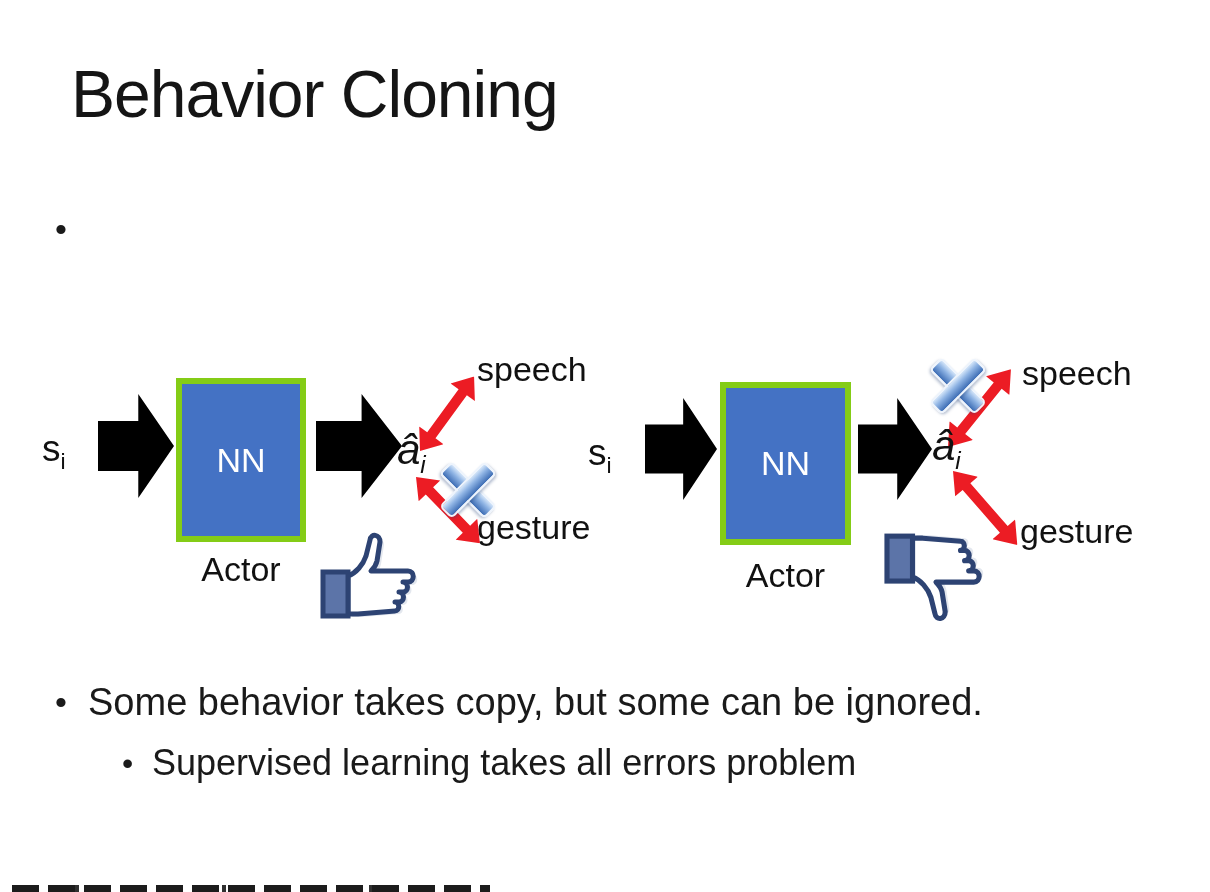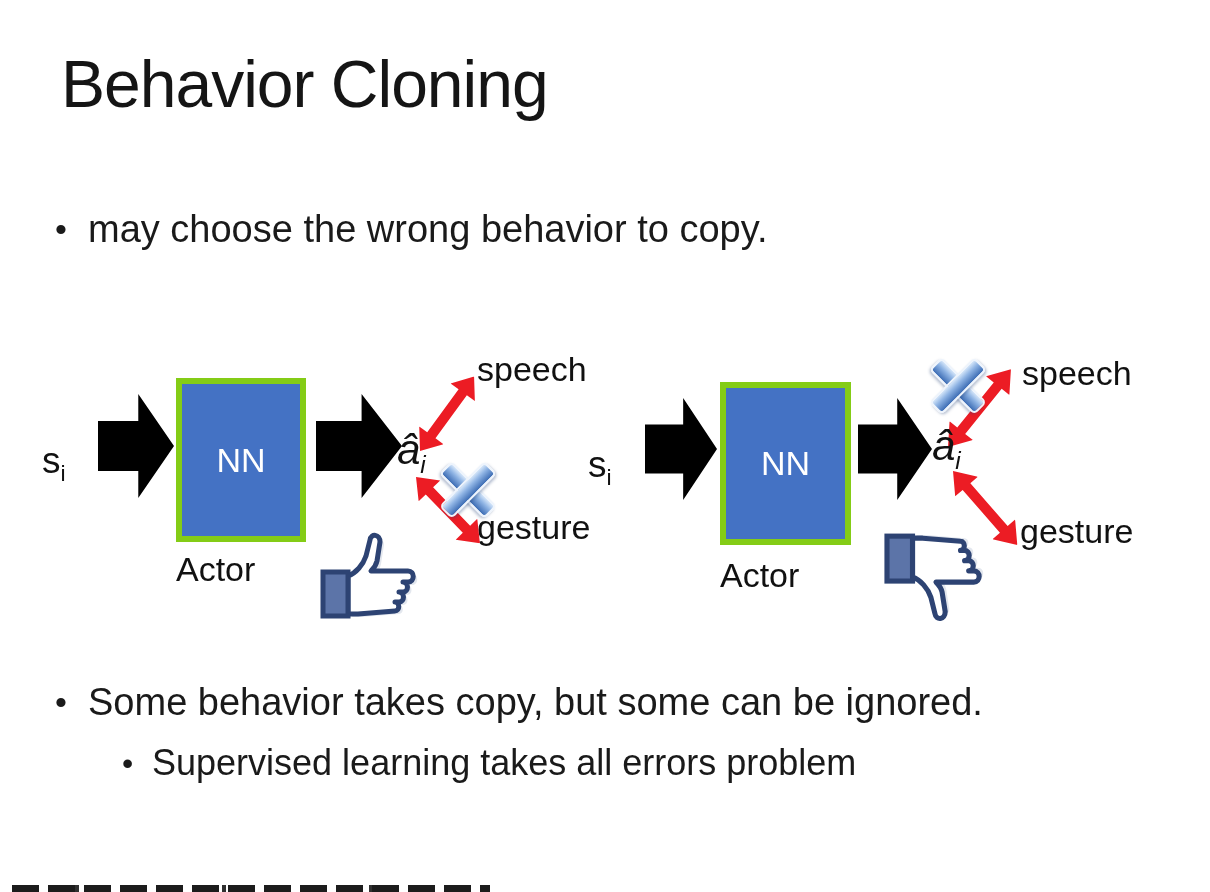--- a/index.html
+++ b/index.html
@@ -3,45 +3,45 @@
 <meta charset="utf-8">
 <style>
   html,body { margin:0; padding:0; background:#ffffff; }
   .slide {
     position:relative; width:1210px; height:892px; overflow:hidden;
     background:#ffffff; font-family:"Liberation Sans", "DejaVu Sans", sans-serif;
     color:#1a1a1a;
   }
   
   .title {
-    position:absolute; left:55px; top:40px; margin:6px;
+    position:absolute; left:55px; top:40px; margin:16px;
     font-size:66px; font-weight:300; letter-spacing:-1px; color:#151515;
     white-space:nowrap;
   }
   .bullet { position:absolute; display:flex; align-items:flex-start; white-space:nowrap; }
   .bullet .marker { flex:0 0 auto; }
   .b1 { left:55px; top:203px; font-size:38px; line-height:52px; }
   .b1 .marker { width:33px; font-size:34px; }
   .b2 { left:55px; top:678px; font-size:38px; line-height:48px; }
   .b2 .marker { width:33px; font-size:34px; }
   .b3 { left:122px; top:740px; font-size:36px; line-height:46px; }
   .b3 .marker { width:30px; font-size:32px; }
   
   .diagram { position:absolute; inset:0; pointer-events:none; }
-  .io-label { position:absolute; font-size:37px; color:#111;margin-top:12px; }
+  .io-label { position:absolute; font-size:37px; color:#111; }
   .io-label sub { font-size:0.62em; }
   .ahat { position:absolute; font-family:Liberation Sans, sans-serif; font-style:italic;
           font-size:42px; color:#111; z-index:3; }
   .ahat sub { font-size:0.58em; font-style:italic; }
   .barrow { position:absolute; background:#000;
     clip-path:polygon(0 26%, 53% 26%, 53% 0, 100% 50%, 53% 100%, 53% 74%, 0 74%); }
   .nnbox { position:absolute; background:#4472C4; border:6px solid #84cc16;
     box-sizing:border-box; display:flex; align-items:center; justify-content:center;
     color:#fff; font-size:34px; }
-  .caption { position:absolute; text-align:left; font-size:34px; color:#111; }
+  .caption { position:absolute; text-align:center; font-size:34px; color:#111; }
   .redarrow { position:absolute; height:30px; background:#EC1C24;
     transform-origin:0 50%; z-index:2;
     clip-path:polygon(0 50%, 21% 0, 21% 33%, 79% 33%, 79% 0, 100% 50%, 79% 100%, 79% 67%, 21% 67%, 21% 100%); }
   .behavior-label { position:absolute; font-size:34px; color:#111; white-space:nowrap; }
   .xmark { position:absolute; width:62px; height:62px; z-index:5; }
   .xmark::before, .xmark::after {
     content:""; position:absolute; left:-1px; top:22px; width:64px; height:18px;
     border-radius:5px; box-sizing:border-box;
     background:linear-gradient(180deg,#d8e8fa 0%,#8fb4e4 40%,#3c6cb4 100%);
     border:2px solid #eef4fc; box-shadow:0 2px 3px rgba(40,70,120,.35);
@@ -60,21 +60,20 @@
 </head>
 <body>
 
 <div class="slide">
 
   <h1 class="title">Behavior Cloning</h1>
 
   <div class="bullet b1">
     <span class="marker">•</span>
     <span class="lines">
-      <span style="display:block">may choose the wrong behavior to copy.</span>
     </span>
   </div>
 
   <div class="diagram">
     <span class="io-label" style="left:42px; top:428px;"><span>s</span><sub>i</sub></span>
     <div class="barrow" style="left:98px; top:394px; width:76px; height:104px;"></div>
     <div class="nnbox" style="left:176px; top:378px; width:130px; height:164px;">
         <span>NN</span>
       </div>
     <div class="barrow" style="left:316px; top:394px; width:86px; height:104px;"></div>

